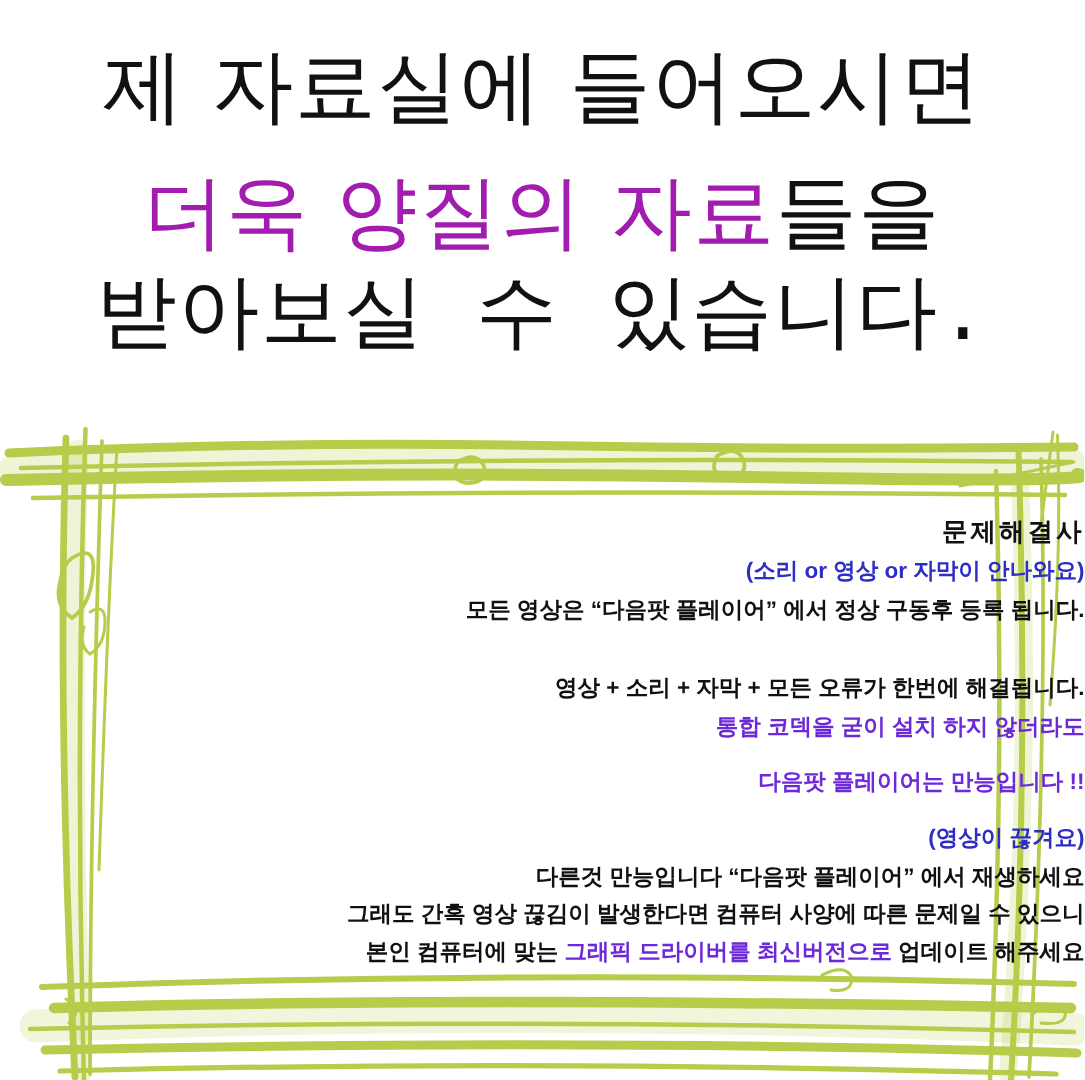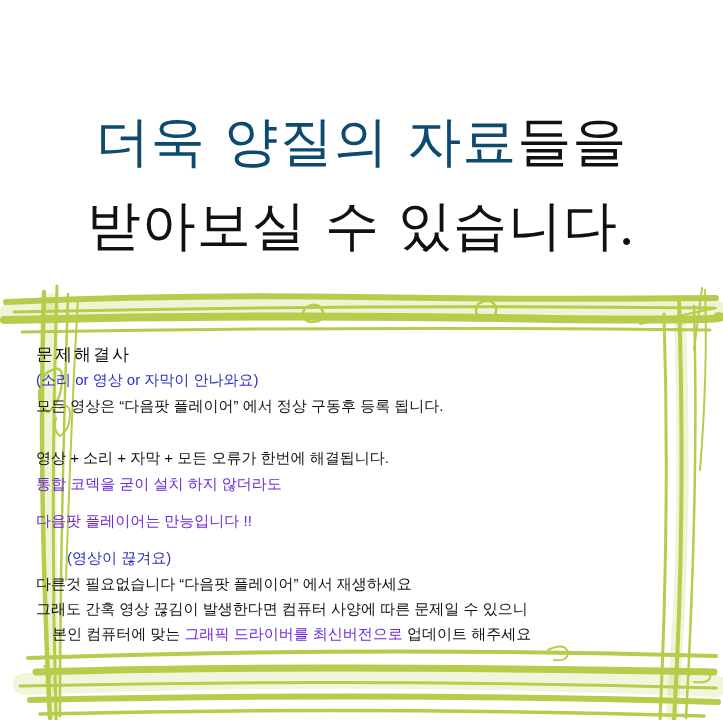--- a/index.html
+++ b/index.html
@@ -19,38 +19,38 @@
     text-align: center;
     font-family: "DejaVu Serif", serif;
     font-size: 54px;
     font-weight: 500;
     letter-spacing: 1px;
     color: #111111;
     white-space: nowrap;
   }
   .hl-1 { top: 22px; }
   .hl-2 { top: 106px; }
-  .hl-3 { top: 190px; }
-  .hl-blue { color: #0c4a6e; }
+  .hl-3 { top: 172px; font-family: Liberation Mono, monospace; }
+  .hl-blue { color: #a21caf; }
 
   
   .sketch-box {
     position: absolute;
     top: 280px; left: 0;
     width: 723px; height: 440px;
   }
   .sketch-box svg { position: absolute; top: 0; left: 0; }
 
   .box-text {
     position: absolute;
     left: 0; right: 0;
     margin: 0;
-    text-align: left;
+    text-align: right;
     font-family: "Liberation Sans", sans-serif;
-    font-weight: 400;
+    font-weight: 700;
     font-size: 15px;
     color: #111111;
     white-space: nowrap;
     padding-left: 36px;
   }
   .box-title   { top: 343px; font-size: 17px; letter-spacing: 2px; }
   .blue-sub    { color: #2e2ec4; }
   .red-line    { color: #6d28d9; }
   .t-sub1 { top: 371px; }
   .t-l1   { top: 397px; }
@@ -61,20 +61,23 @@
   .t-sub2 { top: 549px; margin-left: 31px; }
   .t-s1   { top: 575px; }
   .t-s2   { top: 600px; }
   .t-s3   { top: 625px; margin-left: 16px; }
 </style>
 </head>
 <body>
 
 <div class="page">
 
+  <div class="headline-line hl-1">
+    <span>제 자료실에 들어오시면</span>
+  </div>
   <div class="headline-line hl-2">
     <span class="hl-blue">더욱 양질의 자료</span><span>들을</span>
   </div>
   <div class="headline-line hl-3">
     <span>받아보실 수 있습니다.</span>
   </div>
 
   <div class="sketch-box">
     <svg width="723" height="440" viewBox="0 0 723 440" fill="none" stroke="#b5cd4a" stroke-linecap="round">
 
@@ -117,19 +120,19 @@
 
   <p class="box-text box-title">문제해결사</p>
 
   <p class="box-text blue-sub t-sub1">(소리 or 영상 or 자막이 안나와요)</p>
   <p class="box-text t-l1">모든 영상은 “다음팟 플레이어” 에서 정상 구동후 등록 됩니다.</p>
   <p class="box-text t-l3">영상 + 소리 + 자막 + 모든 오류가 한번에 해결됩니다.</p>
   <p class="box-text red-line t-w1">통합 코덱을 굳이 설치 하지 않더라도</p>
   <p class="box-text red-line t-w2">다음팟 플레이어는 만능입니다 !!</p>
 
   <p class="box-text blue-sub t-sub2">(영상이 끊겨요)</p>
-  <p class="box-text t-s1">다른것 필요없습니다 “다음팟 플레이어” 에서 재생하세요</p>
+  <p class="box-text t-s1">다른것 만능입니다 “다음팟 플레이어” 에서 재생하세요</p>
   <p class="box-text t-s2">그래도 간혹 영상 끊김이 발생한다면 컴퓨터 사양에 따른 문제일 수 있으니</p>
   <p class="box-text t-s3">
     <span>본인 컴퓨터에 맞는 </span><span class="red-line">그래픽 드라이버를 최신버전으로</span><span> 업데이트 해주세요</span>
   </p>
 
 </div>
 
 </body></html>

